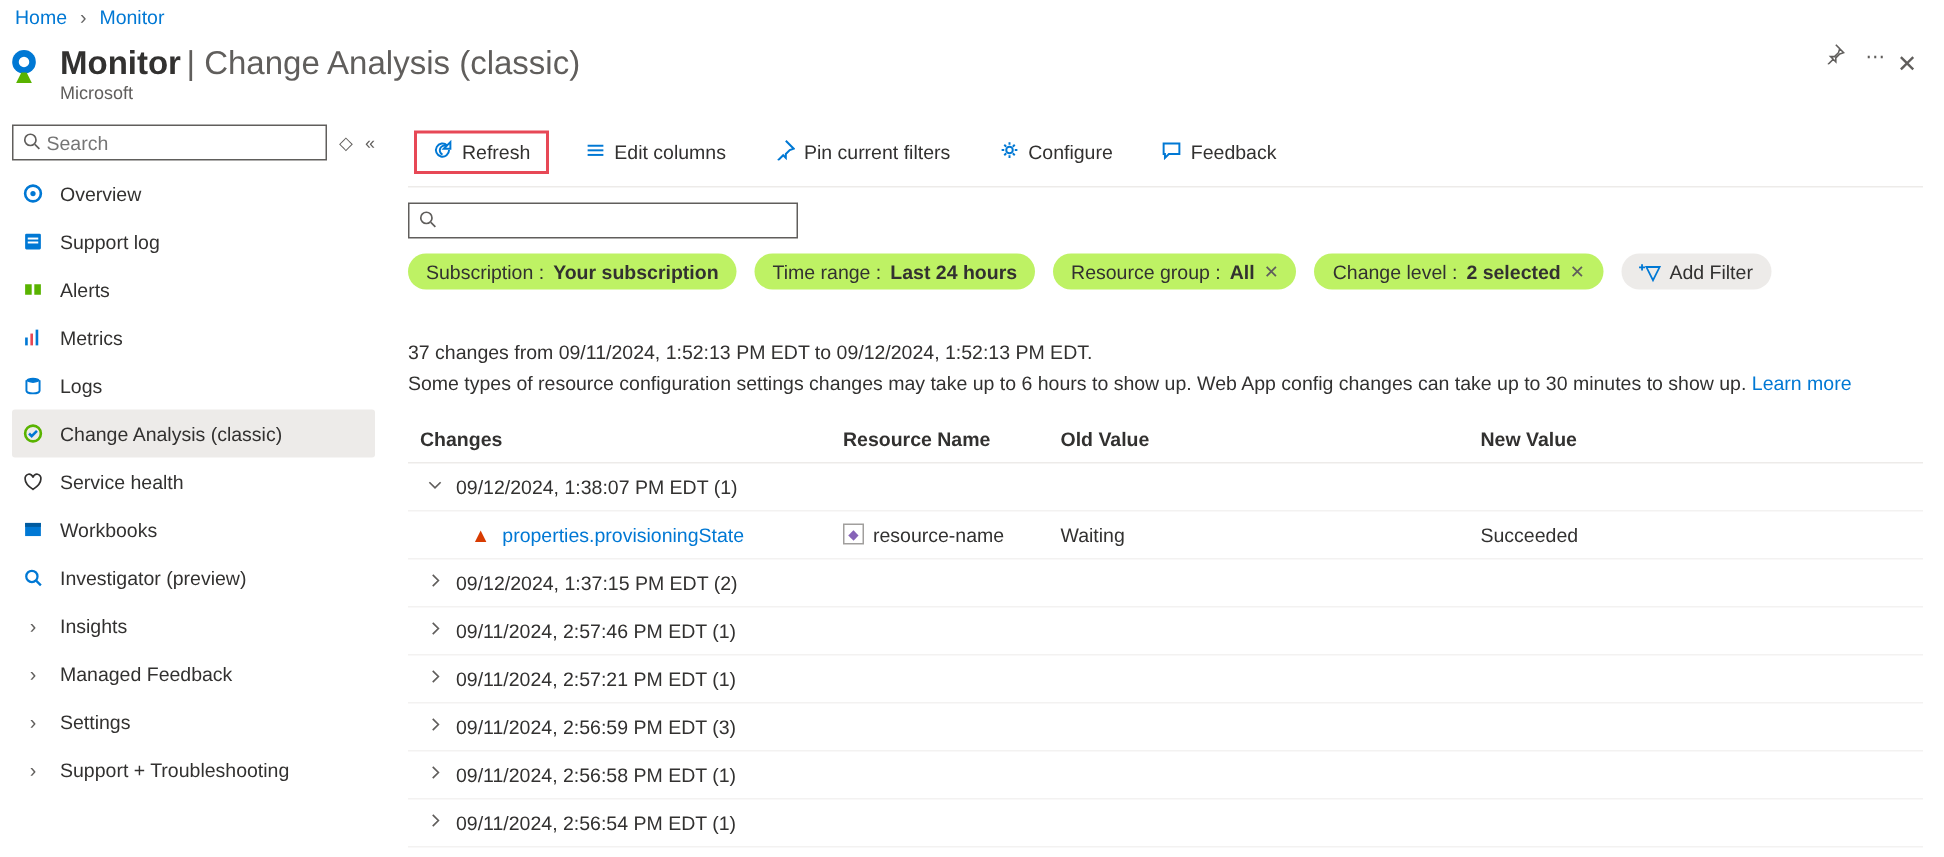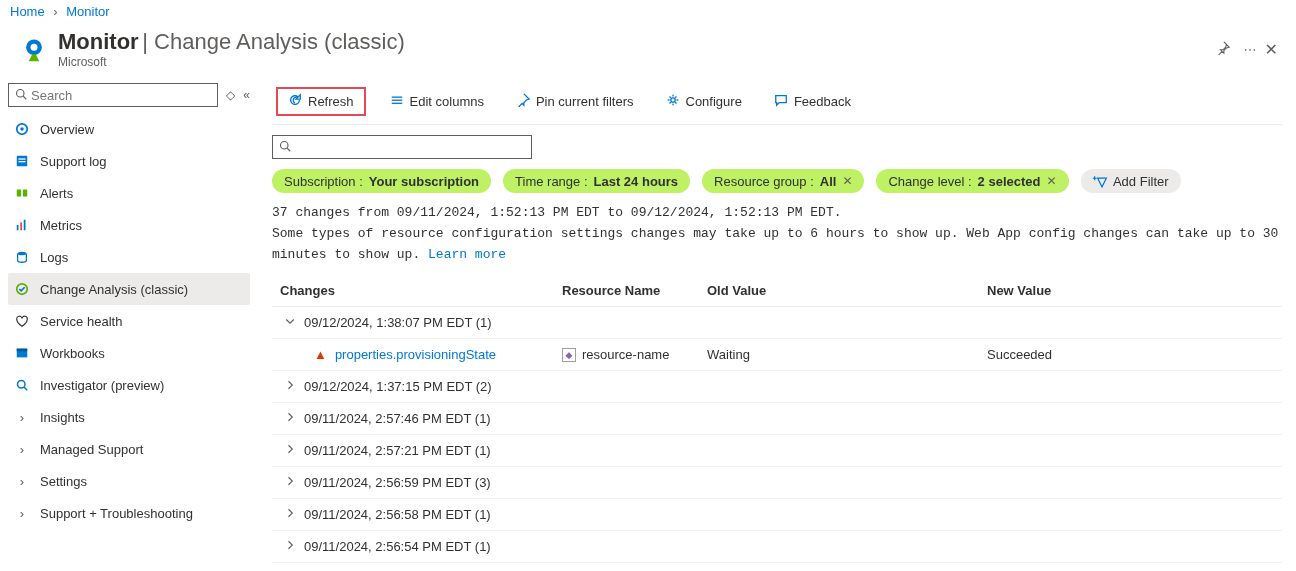--- a/index.html
+++ b/index.html
@@ -2,21 +2,21 @@
 <html><head>
 <meta charset="utf-8">
 <style>
 * { box-sizing: border-box; margin: 0; padding: 0; }
 body { font-family: "Segoe UI", Arial, sans-serif; font-size: 13px; color: #323130; background: #fff; }
 
 .breadcrumb { padding: 4px 10px; font-size: 13px; }
 .breadcrumb span { color: #0078d4; cursor: pointer; }
 .breadcrumb .sep { color: #666; margin: 0 5px; }
 
-.header { display: flex; align-items: center; padding: 6px 10px 10px 20px; }
+.header { display: flex; align-items: flex-start; padding: 6px 10px 10px 2px; }
 .header .logo { width: 28px; height: 28px; margin-right: 10px; }
 .header .title-wrap { flex: 1; }
 .header h1 { font-size: 22px; font-weight: 600; color: #323130; display: inline; }
 .header .subtitle { font-size: 22px; font-weight: 400; color: #605e5c; }
 .header .pub { font-size: 12px; color: #605e5c; margin-top: 0px; }
 .header .actions { display: flex; gap: 14px; margin-left: 12px; align-items: center; color: #605e5c; }
 .header .close { margin-left: auto; font-size: 16px; color: #605e5c; cursor: pointer; padding: 4px 8px; }
 
 .main { display: flex; }
 
@@ -44,21 +44,21 @@
 .filter-input { display: flex; align-items: center; border: 1px solid #605e5c; width: 260px; height: 24px; padding: 0 6px; }
 .filter-input input { border: none; outline: none; flex: 1; font-size: 13px; }
 
 .pills { display: flex; gap: 12px; margin-top: 10px; flex-wrap: wrap; }
 .pill { background: #bef264; border-radius: 12px; padding: 3px 12px; font-size: 13px; color: #323130; display: inline-flex; align-items: center; gap: 6px; cursor: pointer; }
 .pill b { font-weight: 600; }
 .pill .x { color: #605e5c; font-size: 12px; cursor: pointer; }
 .pill.add { background: #edebe9; }
 .pill.add .ic { color: #0078d4; font-weight: 600; }
 
-.info-text { margin-top: 10px; font-size: 13px; color: #323130; line-height: 1.6; font-family: Liberation Mono, monospace; }
+.info-text { margin-top: 32px; font-size: 13px; color: #323130; line-height: 1.6; }
 .info-text .learn { color: #0078d4; cursor: pointer; }
 
 .table-head { display: flex; margin-top: 10px; padding: 8px 0; font-weight: 600; color: #323130; border-bottom: 1px solid #edebe9; }
 .col-changes { flex: 0 0 290px; padding-left: 8px; }
 .col-res { flex: 0 0 145px; }
 .col-old { flex: 0 0 280px; }
 .col-new { flex: 1; }
 
 .group-row { display: flex; align-items: center; padding: 8px 0 8px 10px; cursor: pointer; border-bottom: 1px solid #f3f2f1; font-size: 13px; }
 .group-row .chev { width: 16px; text-align: center; color: #605e5c; margin-right: 6px; }
@@ -198,21 +198,21 @@
           </svg>
         </span>
       <span class="label">Investigator (preview)</span>
     </div>
     <div class="nav-item">
       <span class="chev">›</span>
       <span class="label">Insights</span>
     </div>
     <div class="nav-item">
       <span class="chev">›</span>
-      <span class="label">Managed Support</span>
+      <span class="label">Managed Feedback</span>
     </div>
     <div class="nav-item">
       <span class="chev">›</span>
       <span class="label">Settings</span>
     </div>
     <div class="nav-item">
       <span class="chev">›</span>
       <span class="label">Support + Troubleshooting</span>
     </div>
   </div>

